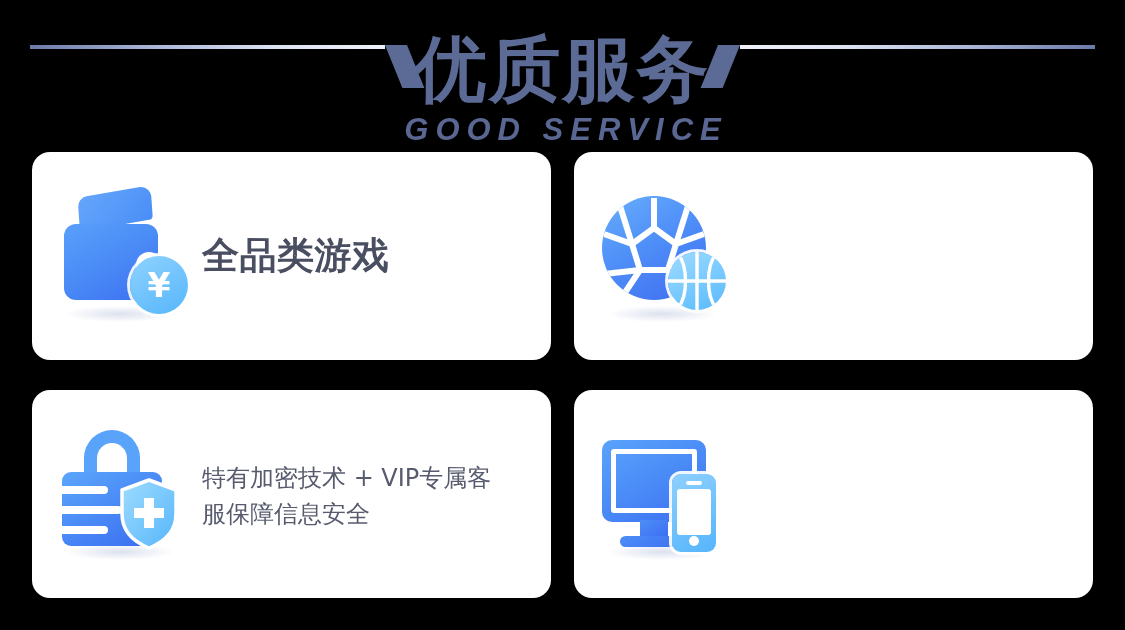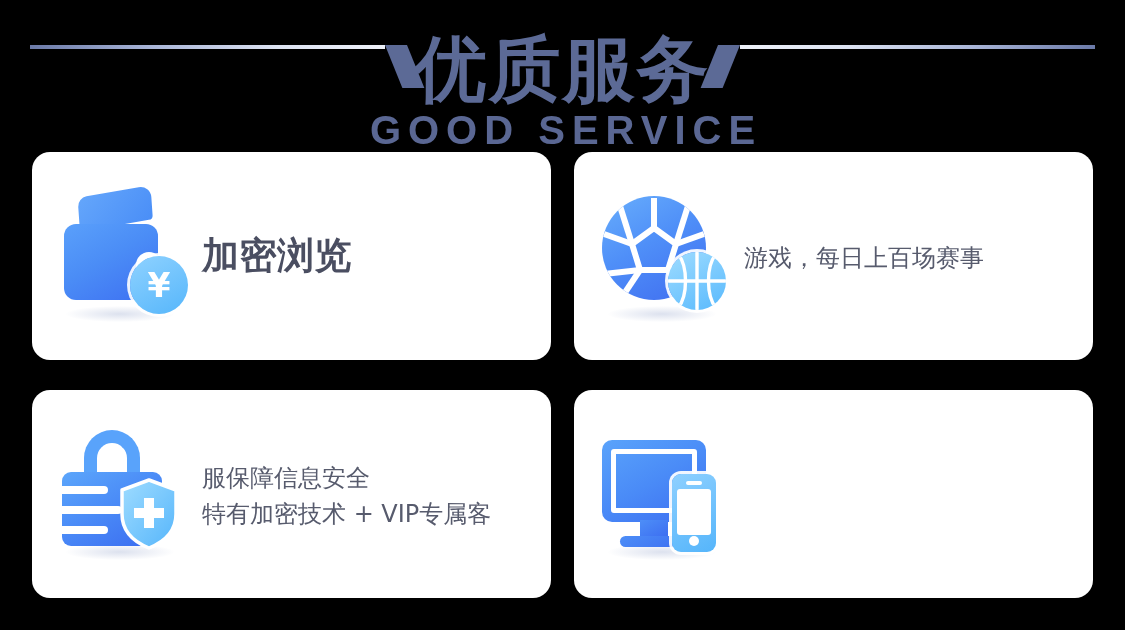--- a/index.html
+++ b/index.html
@@ -65,27 +65,28 @@
     line-height: 86px;
     font-weight: 700;
     color: #5c6a96;
     letter-spacing: 2px;
     padding-top: 18px;
     font-family: "DejaVu Sans", "Liberation Sans", sans-serif;
     white-space: nowrap;
     margin-top: 8px;
   }
   .title-en {
-    font-size: 40px;
+    font-size: 31px;
     line-height: 36px;
     font-weight: 700;
     color: #5a6793;
     letter-spacing: 7px;
     padding-left: 7px;
     white-space: nowrap;
+    font-style: italic;
   }
 
   
   .grid {
     position: absolute;
     left: 32px;
     top: 152px;
     width: 1061px;
     height: 446px;
     display: grid;
@@ -342,21 +343,21 @@
     <div class="card-icon">
       <div class="ishadow"></div>
       <div class="wallet-flap"></div>
       <div class="wallet-body"></div>
       <div class="wallet-notch"></div>
       <div class="wallet-coin">
         <span class="yen">¥</span>
       </div>
     </div>
     <div class="card-text">
-      <div class="card-title">加密浏览</div>
+      <div class="card-title">全品类游戏</div>
     </div>
   </div>
 
   <div class="card">
     <div class="card-icon">
       <div class="ishadow"></div>
       <div class="ball">
         <svg width="104" height="104" viewBox="0 0 104 104" fill="none">
           <g stroke="#ffffff" stroke-width="6" stroke-linejoin="round" fill="none">
             <polygon points="52,32 74,48 66,74 38,74 30,48"></polygon>
@@ -378,21 +379,20 @@
             <line x1="29" y1="-2" x2="29" y2="60"></line>
             <line x1="-2" y1="29" x2="60" y2="29"></line>
             <path d="M10,2 C20,14 20,44 10,56"></path>
             <path d="M48,2 C38,14 38,44 48,56"></path>
           </g>
         </svg>
       </div>
     </div>
     <div class="card-text">
       <div class="card-desc">
-        <span class="line">游戏，每日上百场赛事</span>
       </div>
     </div>
   </div>
 
   <div class="card">
     <div class="card-icon">
       <div class="ishadow"></div>
       <div class="lock-shackle"></div>
       <div class="lock-body">
         <div class="bar b1"></div>
@@ -407,22 +407,22 @@
               <stop offset="1" stop-color="#55b5fb"></stop>
             </linearGradient>
           </defs>
           <path d="M31,2 L58,12 L58,36 C58,54 46,64 31,70 C16,64 4,54 4,36 L4,12 Z" fill="url(#shg)" stroke="#ffffff" stroke-width="3.5" stroke-linejoin="round"></path>
           <path d="M26,20 L36,20 L36,30 L46,30 L46,40 L36,40 L36,50 L26,50 L26,40 L16,40 L16,30 L26,30 Z" fill="#ffffff"></path>
         </svg>
       </div>
     </div>
     <div class="card-text">
       <div class="card-desc">
+        <span class="line">特有加密技术 + VIP专属客</span>
         <span class="line">服保障信息安全</span>
-        <span class="line">特有加密技术 + VIP专属客</span>
       </div>
     </div>
   </div>
 
   <div class="card">
     <div class="card-icon">
       <div class="ishadow"></div>
       <div class="monitor"></div>
       <div class="mon-neck"></div>
       <div class="mon-base"></div>

